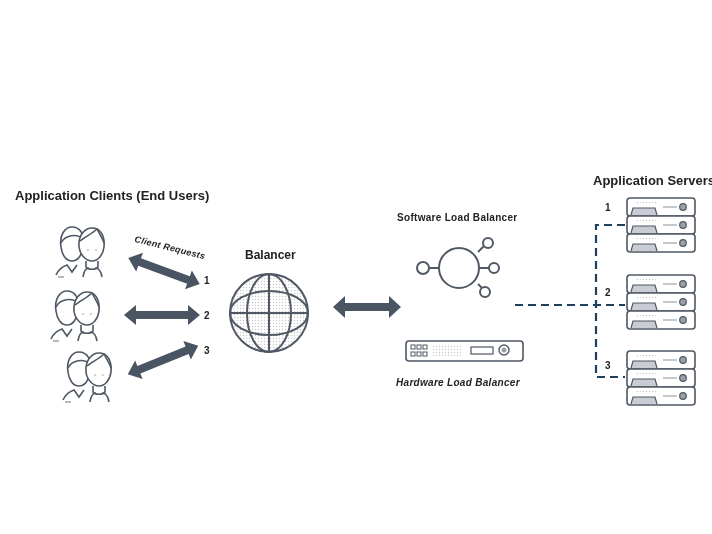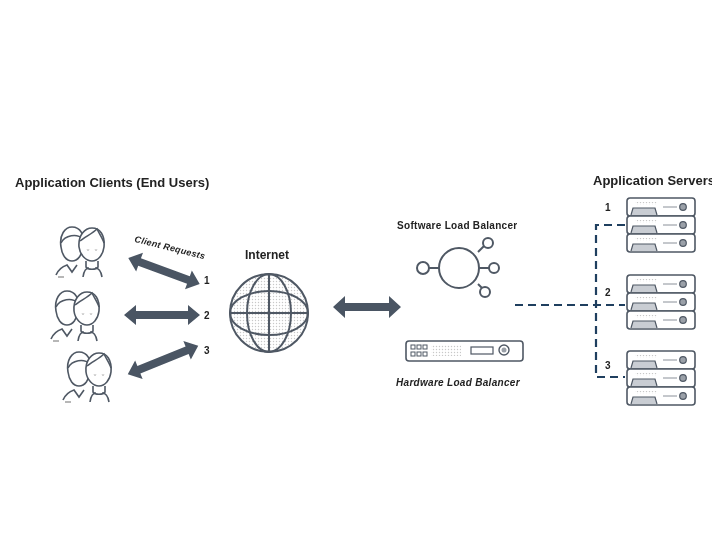--- a/index.html
+++ b/index.html
@@ -6,24 +6,24 @@
   body{width:712px;height:534px;position:relative;overflow:hidden;font-family:"Liberation Sans",sans-serif;}
   .lbl{position:absolute;font-weight:bold;color:#222;white-space:nowrap;}
   .title{font-size:13px;}
   .small{font-size:10px;letter-spacing:0.3px;}
   .num{font-size:10px;}
   svg{position:absolute;left:0;top:0;}
 </style>
 </head>
 <body>
 
-<div class="lbl title" style="left:15px;top:175px;">Application Clients (End Users)</div>
+<div class="lbl title" style="left:15px;top:188px;">Application Clients (End Users)</div>
 <div class="lbl title" style="left:593px;top:173px;">Application Servers</div>
-<div class="lbl" style="left:245px;top:248px;font-size:12px;">Internet</div>
-<div class="lbl small" style="left:397px;top:220px;">Software Load Balancer</div>
+<div class="lbl" style="left:245px;top:248px;font-size:12px;">Balancer</div>
+<div class="lbl small" style="left:397px;top:212px;">Software Load Balancer</div>
 <div class="lbl small" style="left:396px;top:377px;font-style:italic;">Hardware Load Balancer</div>
 <div class="lbl small" style="left:136px;top:234px;font-style:italic;font-size:9px;transform:rotate(14deg);transform-origin:left top;">Client Requests</div>
 
 <div class="lbl num" style="left:204px;top:275px;">1</div>
 <div class="lbl num" style="left:204px;top:310px;">2</div>
 <div class="lbl num" style="left:204px;top:345px;">3</div>
 
 <div class="lbl num" style="left:605px;top:202px;">1</div>
 <div class="lbl num" style="left:605px;top:287px;">2</div>
 <div class="lbl num" style="left:605px;top:360px;">3</div>

